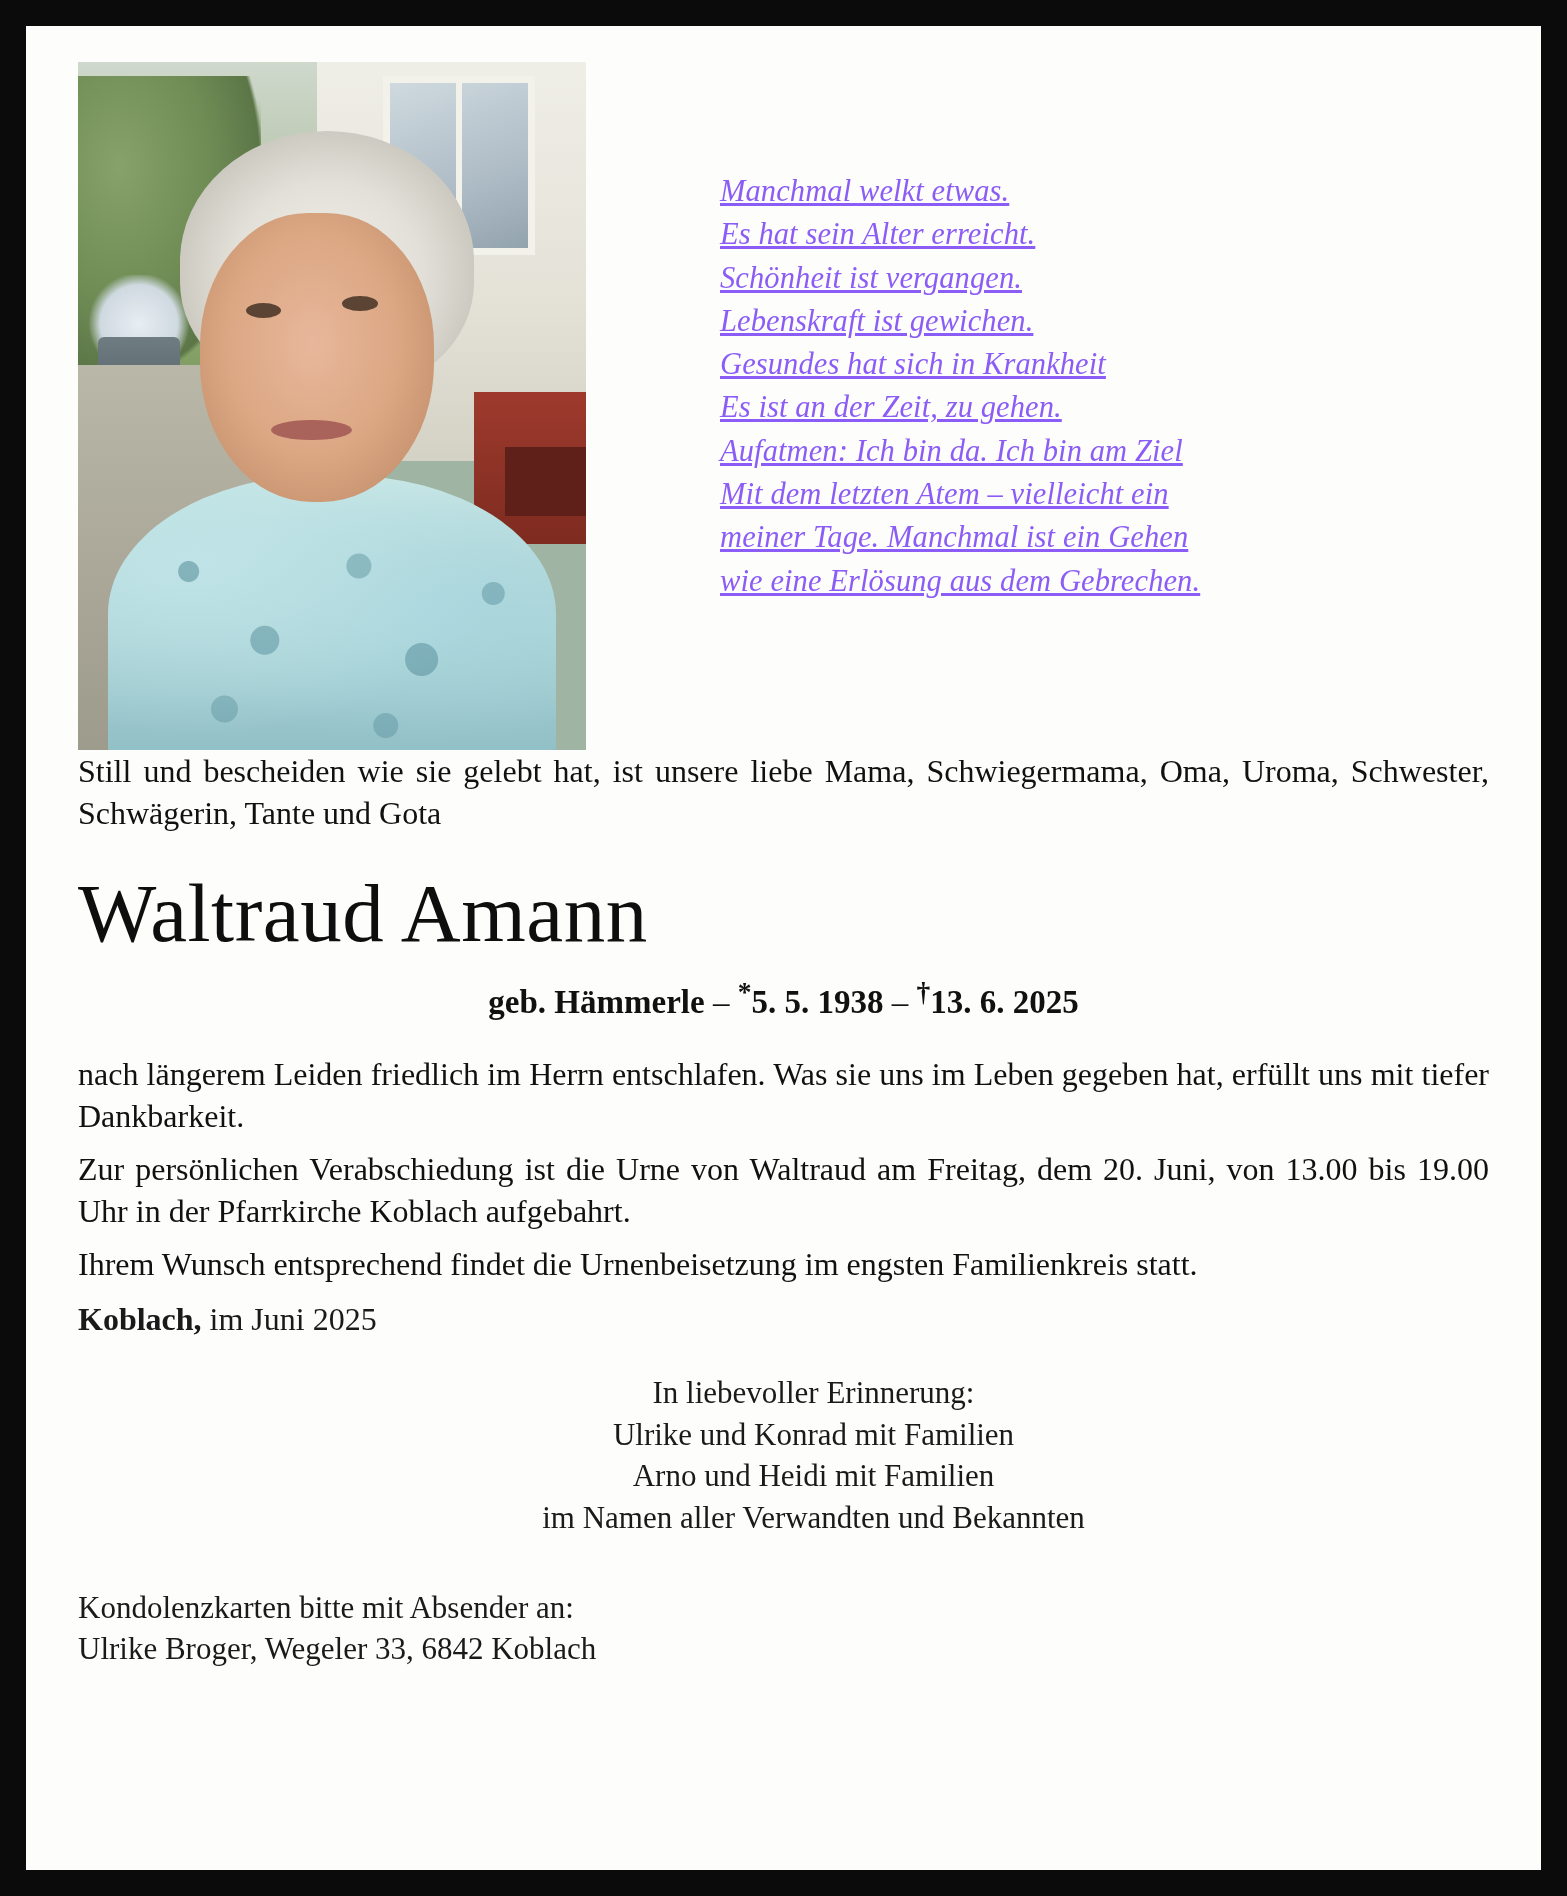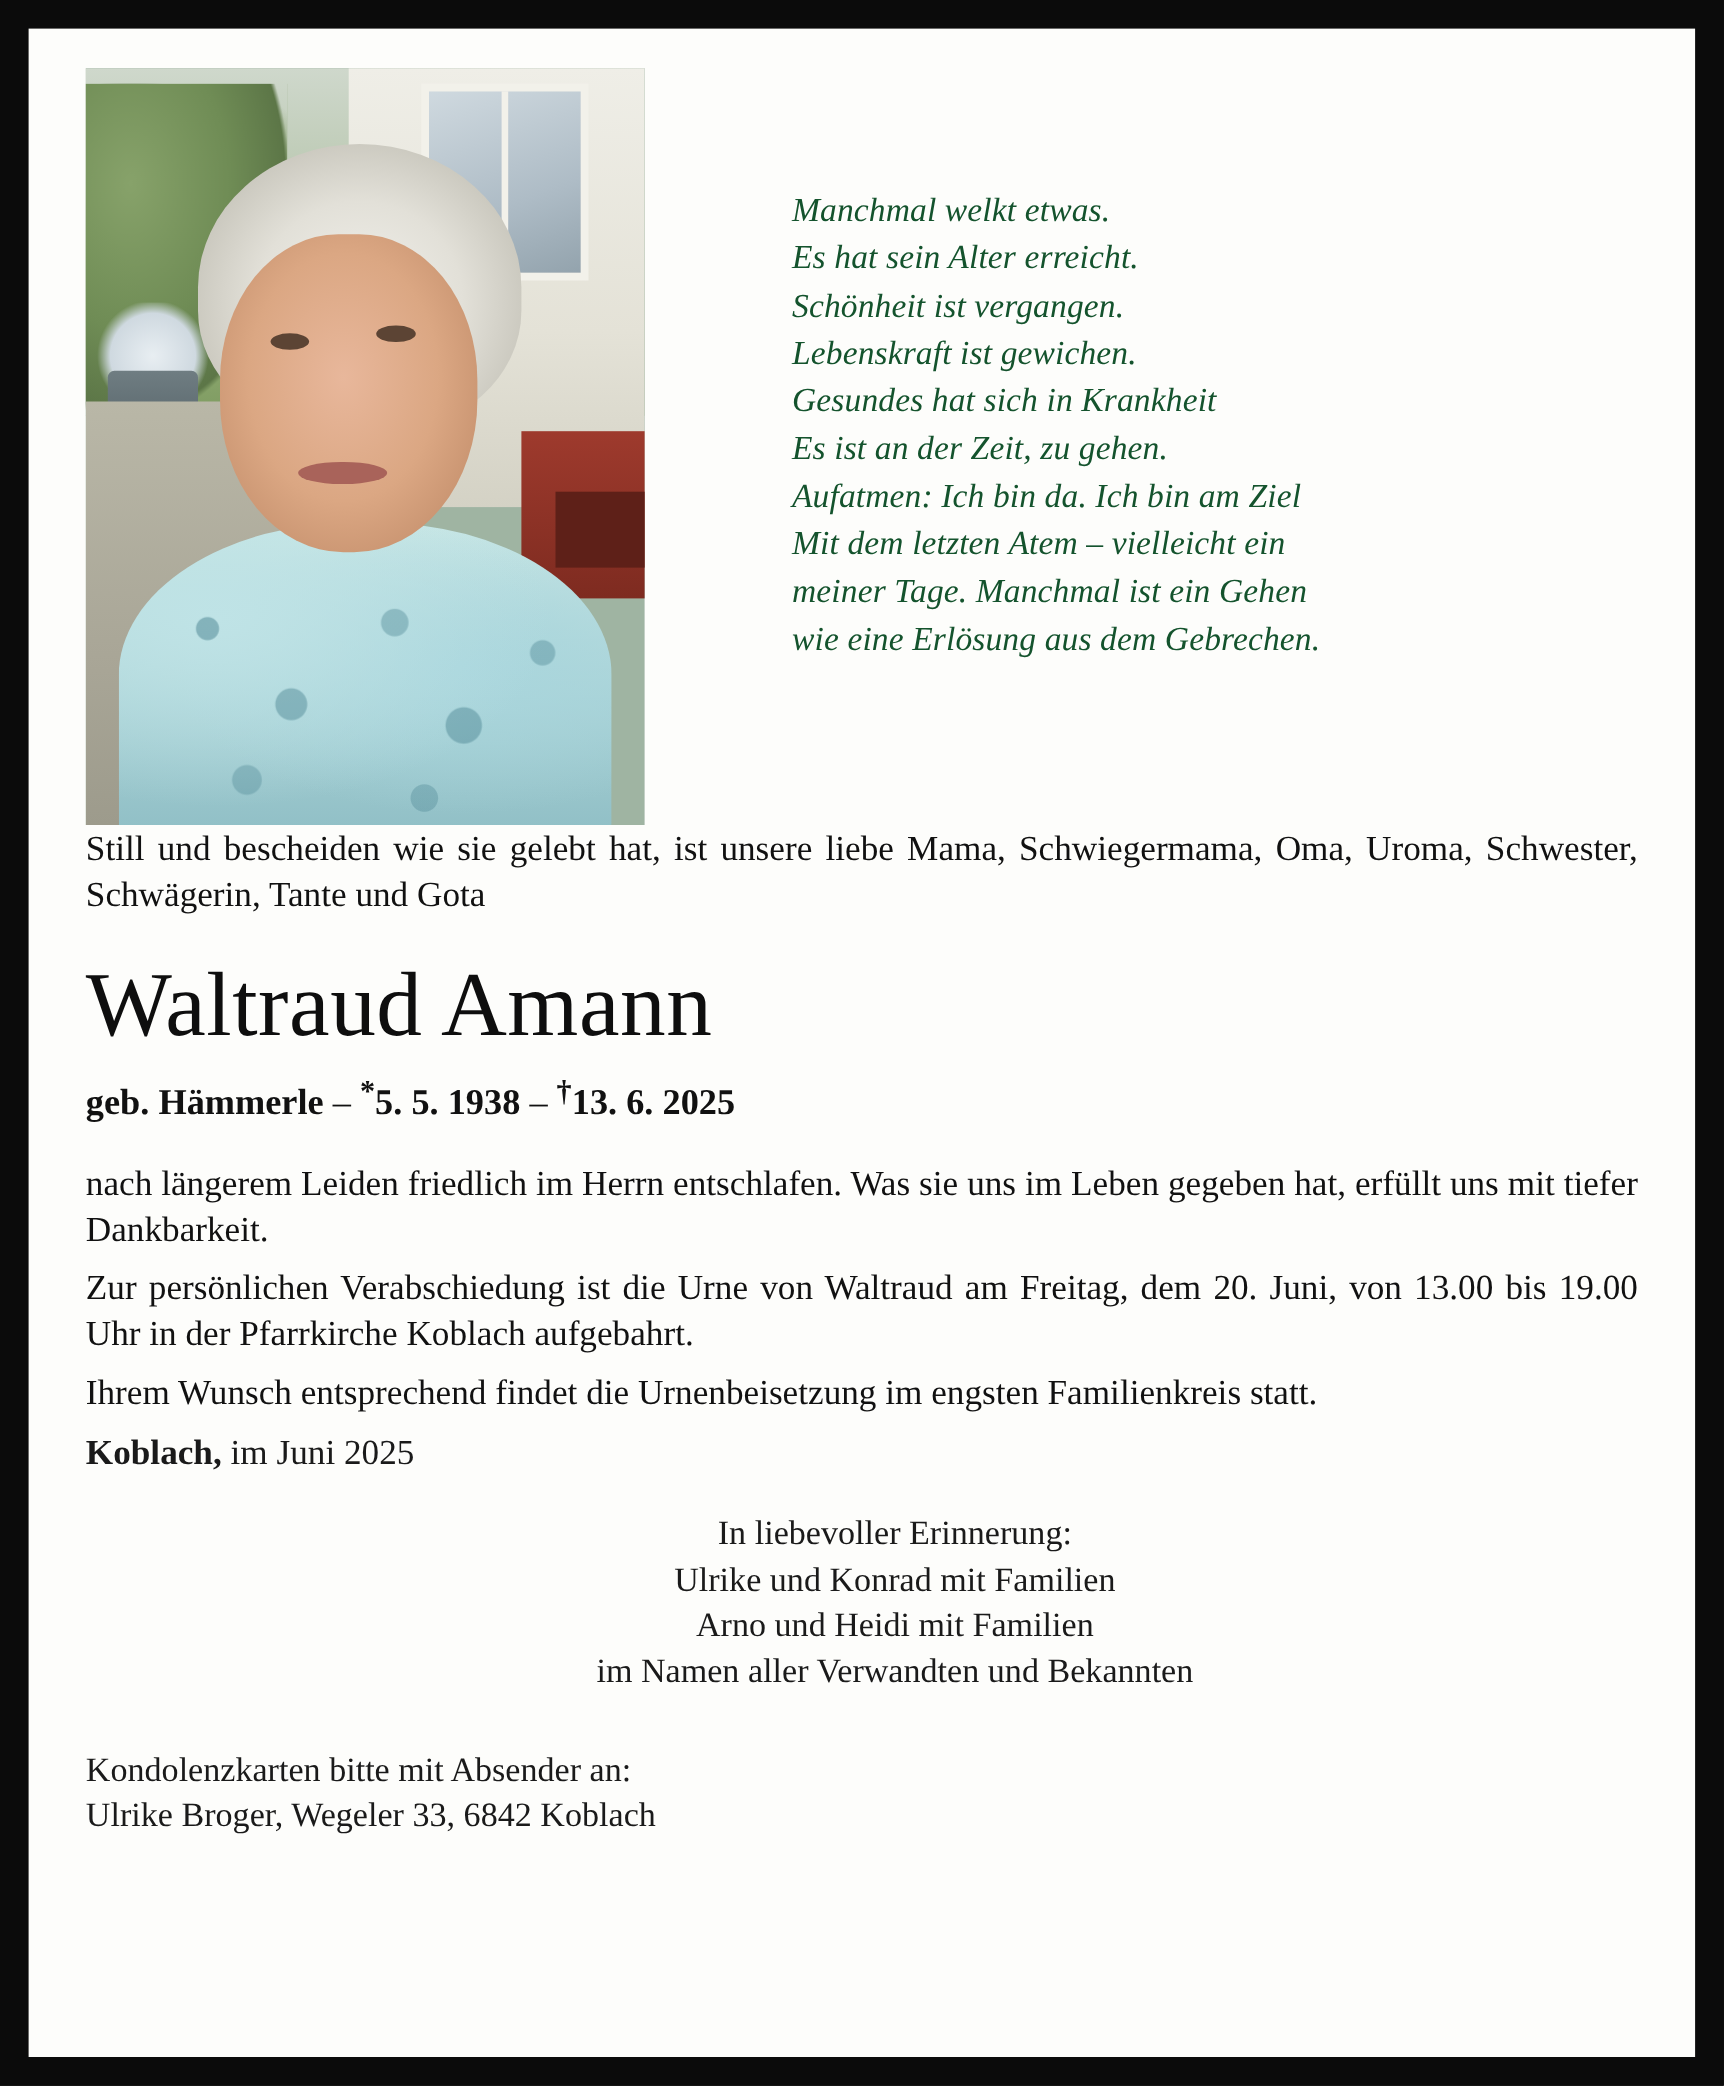--- a/index.html
+++ b/index.html
@@ -134,22 +134,23 @@
       radial-gradient(circle at 62% 86%, rgba(60,120,135,.30) 0 12px, rgba(60,120,135,0) 13px);
   }
 
   .poem {
     flex: 1 1 auto;
     padding-left: 134px;
     padding-top: 108px;
     font-style: italic;
     font-size: 30.5px;
     line-height: 1.42;
-    color: #14532d;
+    color: #8b5cf6;
     letter-spacing: .1px;
+    text-decoration: underline;
   }
   .poem div { white-space: nowrap; }
 
   
   .intro {
     font-size: 32px;
     line-height: 1.32;
     text-align: justify;
     text-align-last: left;
     color: #111;
@@ -157,21 +158,21 @@
 
   
   .name {
     font-size: 83px;
     line-height: 1.05;
     margin-top: 36px;
     letter-spacing: .5px;
     color: #0e0e0e;
   }
   .dates {
-    text-align: left;
+    text-align: center;
     font-size: 33px;
     margin-top: 18px;
     font-weight: 700;
     color: #111;
   }
   .dates .light { font-weight: 400; }
 
   
   .body-text {
     margin-top: 32px;

